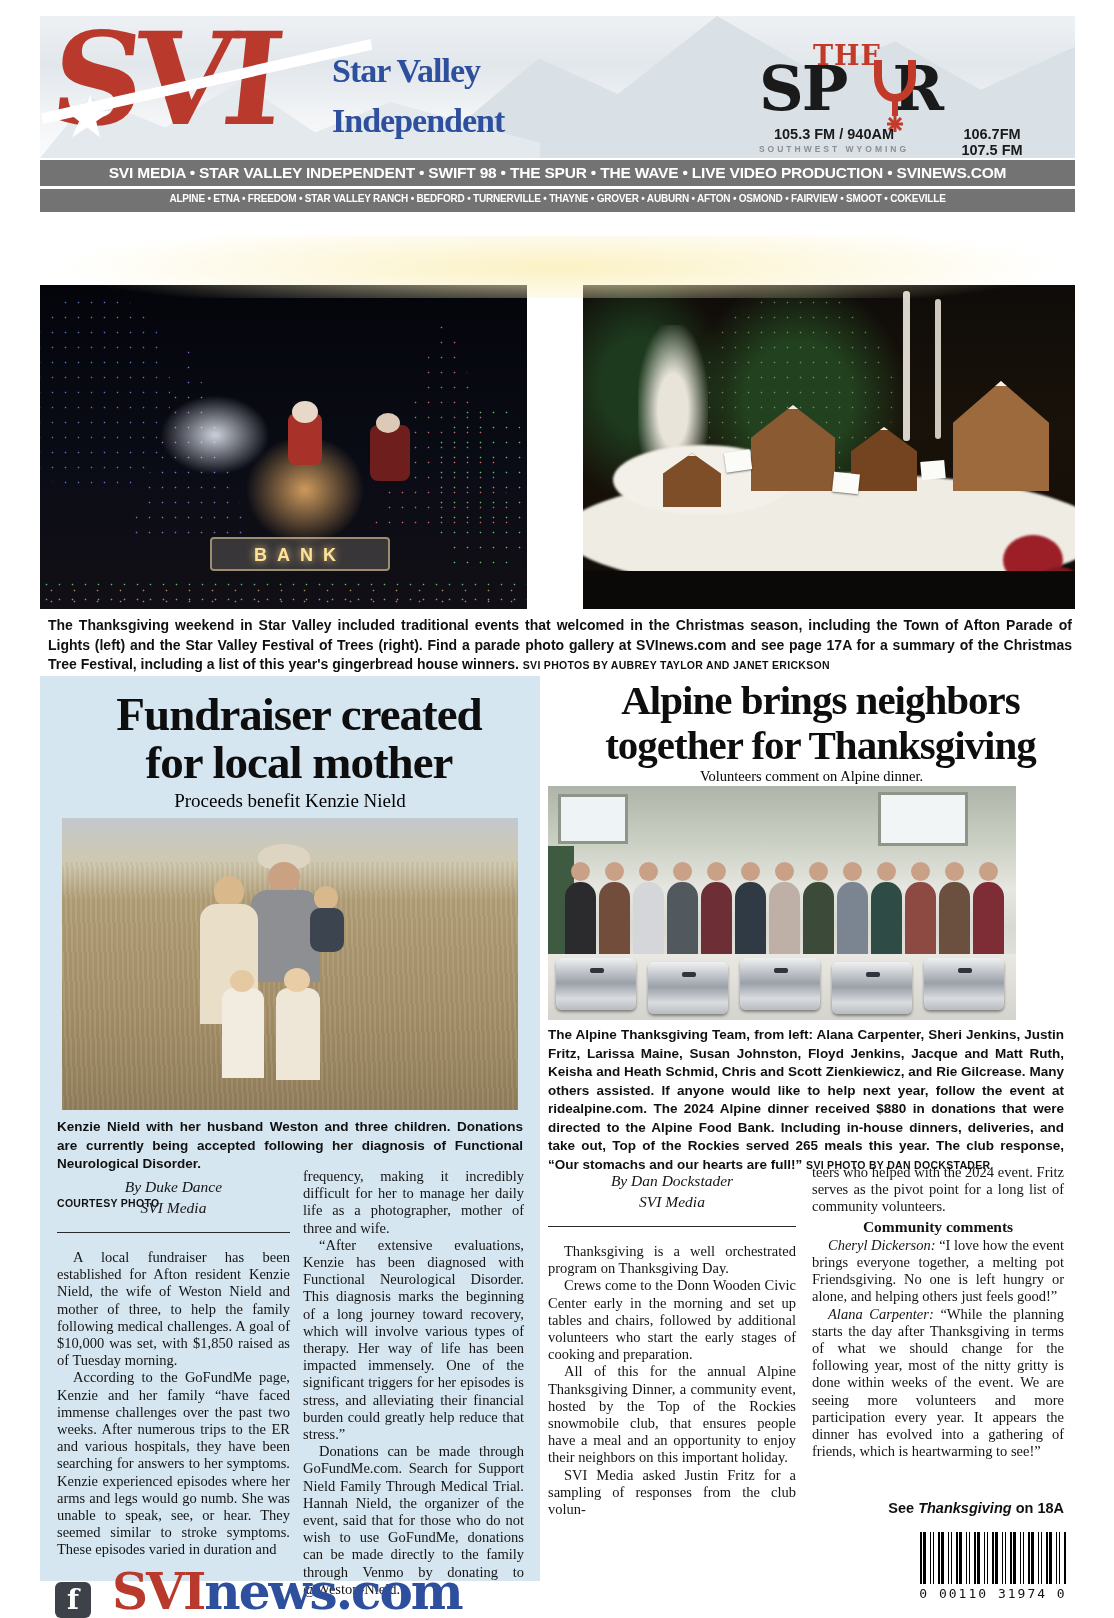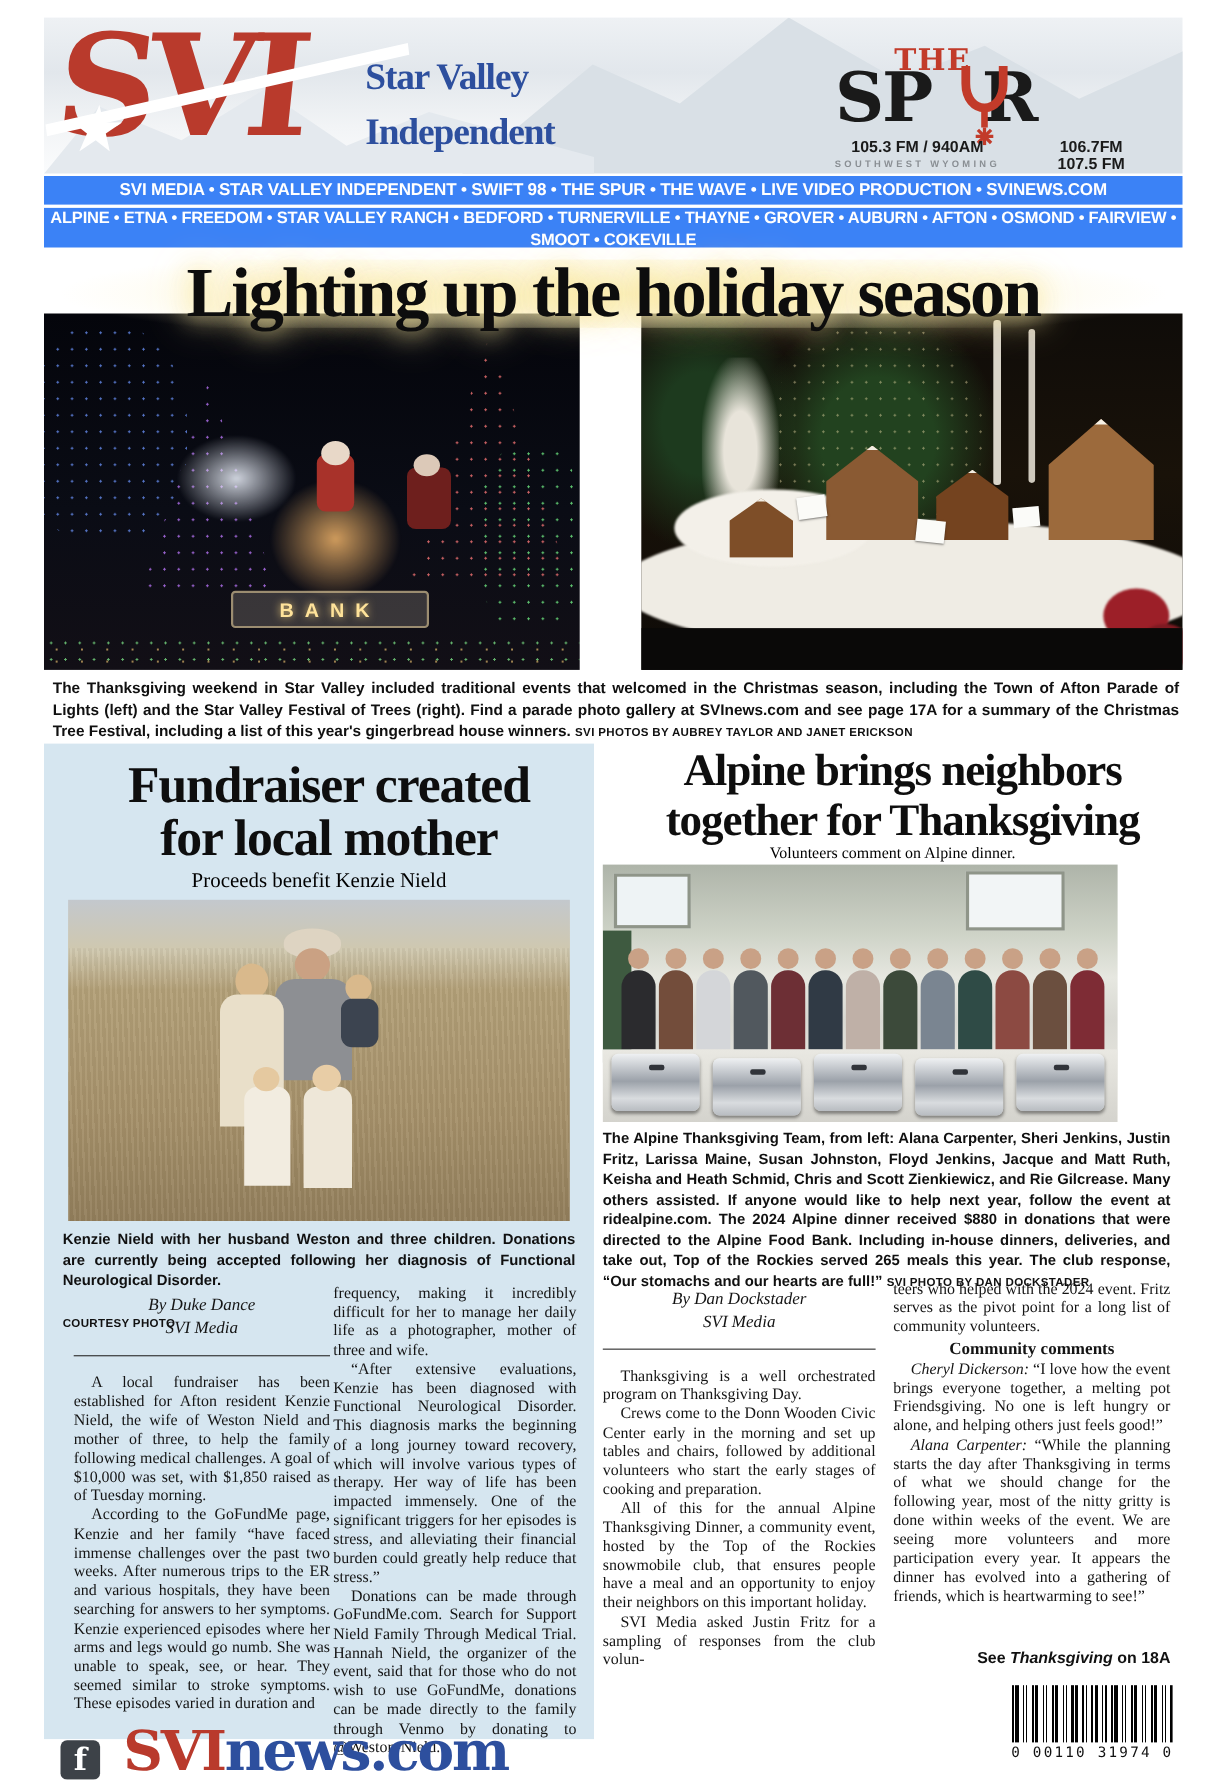--- a/index.html
+++ b/index.html
@@ -35,24 +35,24 @@
     font-size:27px; letter-spacing:1px; font-family:"DejaVu Serif",serif; }
   .spur-word { position:absolute; left:4px; top:34px; font-family:"DejaVu Serif","Liberation Serif",serif;
     font-weight:bold; font-size:62px; line-height:62px; color:#1a1a1a; letter-spacing:-2px; }
   .spur-glyph { position:absolute; left:116px; top:36px; }
   .spur-freqs { position:absolute; left:0; top:102px; width:320px; display:flex; }
   .freq-col { width:158px; text-align:center; }
   .freq-main { font-weight:bold; font-size:14.5px; line-height:16px; color:#1a1a1a; }
   .freq-sub { font-size:8.5px; letter-spacing:3px; color:#8a8f94; font-weight:bold; margin-top:2px; }
 
   
-  .navbar { left:40px; width:1035px; background:#3b82f6; color:#fff; text-align:center;
+  .navbar { left:40px; width:1035px; background:#737373; color:#fff; text-align:center;
     font-family:"Liberation Sans","DejaVu Sans",sans-serif; font-weight:bold; }
   .nav1 { top:160px; height:26px; font-size:15.5px; line-height:26px; letter-spacing:-0.2px; }
-  .nav2 { top:189px; height:36px; font-size:15px; line-height:20px; letter-spacing:-0.2px; }
+  .nav2 { top:189px; height:23px; font-size:10px; line-height:20px; letter-spacing:-0.2px; }
 
   
   .dateline { left:40px; top:212px; width:1035px; height:28px; border-top:2px solid #a9a9a9;
     font-family:"Liberation Sans","DejaVu Sans",sans-serif; font-weight:bold; font-size:13.5px;
     display:flex; justify-content:space-between; align-items:flex-end; padding:6px 6px 0 6px; }
   .gray { color:#8c8c8c; }
   .dl-left span { margin-right:4px; }
 
   
   .lead-head { left:40px; top:238px; width:1035px; height:58px; text-align:center;
@@ -86,21 +86,21 @@
     font-size:13.5px; line-height:18.5px; text-align:justify; color:#101010; }
 
   
   .blue-panel { left:40px; top:676px; width:500px; height:905px; background:#d6e6f0; }
   .fund-head { left:40px; top:690px; width:500px; font-size:47px; line-height:48px; }
   .fund-sub { left:40px; top:790px; width:500px; font-size:19px; }
   .photo-family { left:62px; top:818px; width:456px; height:292px;
     background:linear-gradient(180deg,#c7ccd1 0%,#cfc7ad 16%,#b3a078 28%,#a7926b 65%,#937f5c 100%); }
   .fund-cap { left:57px; top:1118px; width:466px; }
   .fund-credit { left:57px; top:1157px; width:466px; font-family:"Liberation Sans",sans-serif; }
-  .fund-col1 { left:67px; top:1176px; width:233px; }
+  .fund-col1 { left:57px; top:1176px; width:233px; }
   .fund-col2 { left:303px; top:1168px; width:221px; }
 
   
   .thx-head { left:548px; top:678px; width:527px; font-size:41px; line-height:45px; }
   .thx-sub { left:548px; top:768px; width:527px; font-size:14.5px; }
   .photo-group { left:548px; top:786px; width:468px; height:234px;
     background:linear-gradient(180deg,#aeb4a9 0%,#cdd2c6 26%,#e6e7e0 44%,#d9d9d3 60%,#efede6 100%); }
   .thx-cap { left:548px; top:1026px; width:516px; }
   .thx-col1 { left:548px; top:1170px; width:248px; }
   .thx-col2 { left:812px; top:1164px; width:252px; }
@@ -182,21 +182,20 @@
         </div>
       </div>
     </div>
   </div>
 
   <div class="abs navbar nav1">SVI MEDIA • STAR VALLEY INDEPENDENT • SWIFT 98 • THE SPUR • THE WAVE • LIVE VIDEO PRODUCTION • SVINEWS.COM</div>
   <div class="abs navbar nav2">ALPINE • ETNA • FREEDOM • STAR VALLEY RANCH • BEDFORD • TURNERVILLE • THAYNE • GROVER • AUBURN • AFTON • OSMOND • FAIRVIEW • SMOOT • COKEVILLE</div>
 
 
   <div class="abs lead-glow"></div>
-  <div class="abs lead-head">Lighting up the holiday season</div>
 
   <div class="abs photo photo-parade">
     <div class="abs dots" style="--c:rgba(110,150,255,.85); left:-20px; top:10px; width:150px; height:200px; border-radius:45%; opacity:.9;"></div>
     <div class="abs dots" style="--c:rgba(190,120,255,.8); left:90px; top:60px; width:120px; height:190px; clip-path:polygon(50% 0,100% 100%,0 100%);"></div>
     <div class="abs dots" style="--c:rgba(255,120,120,.8); left:330px; top:20px; width:150px; height:230px; clip-path:polygon(50% 0,100% 100%,0 100%);"></div>
     <div class="abs dots" style="--c:rgba(120,255,140,.75); left:395px; top:120px; width:95px; height:170px; border-radius:40%;"></div>
     <div class="abs blob" style="left:120px; top:110px; width:110px; height:80px; background:radial-gradient(ellipse,rgba(240,245,255,.85),rgba(240,245,255,0) 70%);"></div>
     <div class="abs blob" style="left:205px; top:150px; width:120px; height:110px; background:radial-gradient(ellipse,rgba(255,190,110,.8),rgba(255,150,60,0) 70%);"></div>
     <div class="abs" style="left:248px; top:128px; width:34px; height:52px; background:#a8322a; border-radius:8px;"></div>
     <div class="abs" style="left:252px; top:116px; width:26px; height:22px; background:#e8d8c8; border-radius:50%;"></div>

